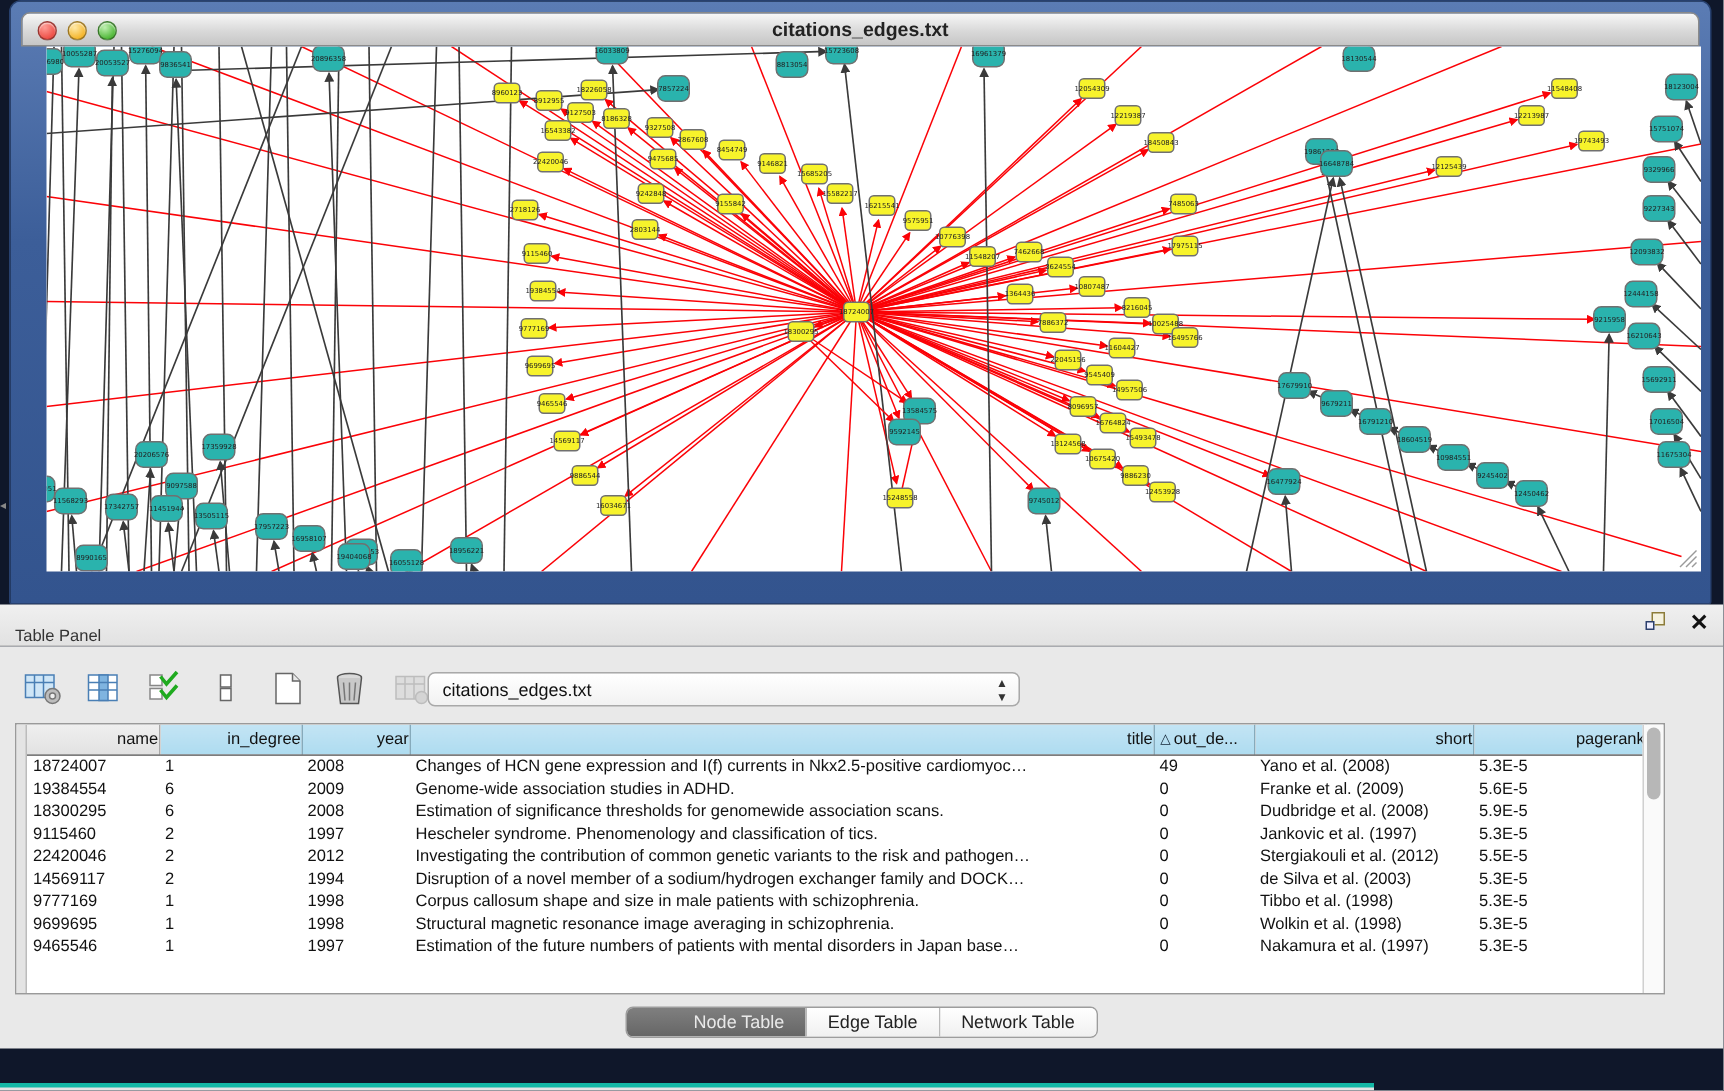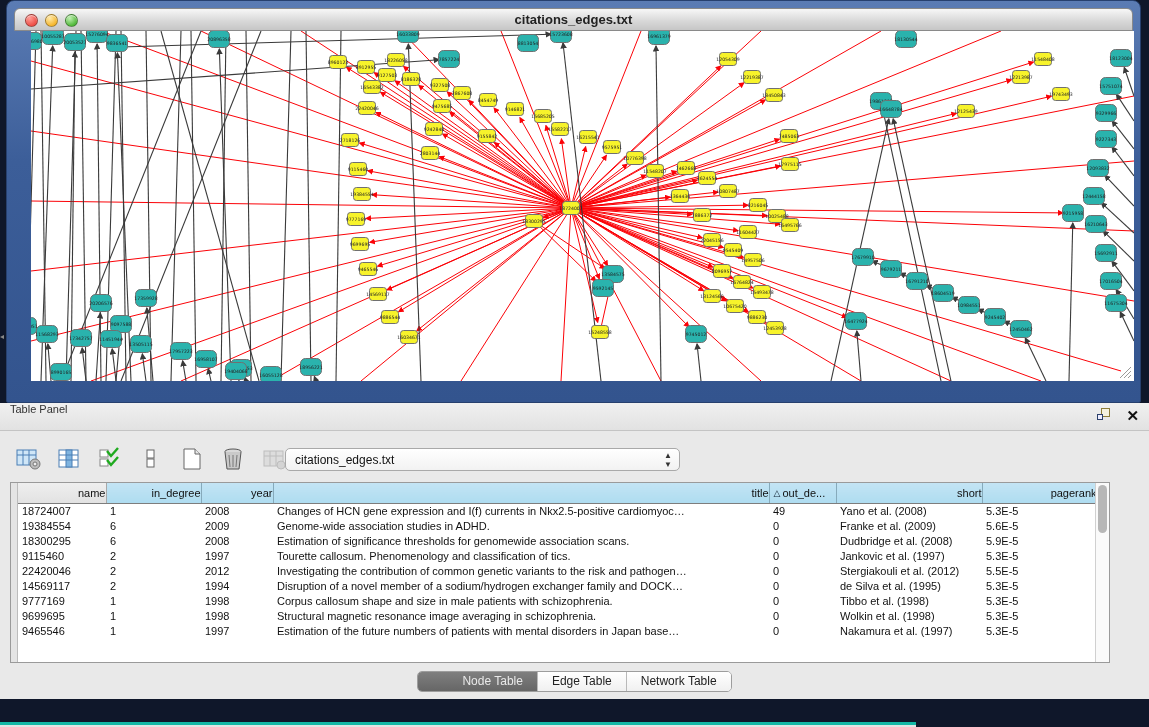--- a/index.html
+++ b/index.html
@@ -31,21 +31,21 @@
   .net-canvas {
     position:absolute; left:24px; top:30px; width:1103px; height:350px;
     background:#ffffff; overflow:hidden;
   }
   .net-canvas svg { display:block; }
   .resize-grip { position:absolute; right:2px; bottom:2px; width:16px; height:16px; }
   
   .tp-header {
     position:absolute; left:0; top:403px; width:1149px; height:28px;
     background:linear-gradient(180deg,#f0f0f0,#e2e2e2);
-    border-bottom:1px solid #c4c4c4; display:flex; align-items:flex-start;
+    border-bottom:1px solid #c4c4c4; display:flex; align-items:flex-end;
   }
   .tp-title { margin-left:10px; font-size:11px; color:#333; }
   .tp-header-icons { position:absolute; right:10px; top:5px; display:flex; gap:14px; align-items:center; }
   .float-icon { position:relative; width:15px; height:15px; }
   .float-icon .sq1 { position:absolute; left:4px; top:0; width:9px; height:9px; border:1px solid #8c7c3a; background:#f5f2e0; }
   .float-icon .sq2 { position:absolute; left:0; top:6px; width:6px; height:6px; border:1px solid #2b3f6b; background:#eef; }
   .close-x { font-size:15px; font-weight:bold; color:#111; line-height:15px; cursor:default; }
   .tp-body { position:absolute; left:0; top:431px; width:1149px; height:268px; background:#e9e9e9; }
   .toolbar { position:absolute; left:14px; top:13px; height:30px; display:flex; align-items:center; gap:13px; }
   .tool { width:28px; height:26px; display:flex; align-items:center; justify-content:center; }
@@ -871,41 +871,41 @@
               <td>2008</td>
               <td>Estimation of significance thresholds for genomewide association scans.</td>
               <td>0</td>
               <td>Dudbridge et al. (2008)</td>
               <td>5.9E-5</td>
             </tr>
             <tr>
               <td>9115460</td>
               <td>2</td>
               <td>1997</td>
-              <td>Tourette callosum. Phenomenology and classification of tics.</td>
+              <td>Hescheler syndrome. Phenomenology and classification of tics.</td>
               <td>0</td>
               <td>Jankovic et al. (1997)</td>
               <td>5.3E-5</td>
             </tr>
             <tr>
               <td>22420046</td>
               <td>2</td>
               <td>2012</td>
               <td>Investigating the contribution of common genetic variants to the risk and pathogen…</td>
               <td>0</td>
               <td>Stergiakouli et al. (2012)</td>
               <td>5.5E-5</td>
             </tr>
             <tr>
               <td>14569117</td>
               <td>2</td>
               <td>1994</td>
               <td>Disruption of a novel member of a sodium/hydrogen exchanger family and DOCK…</td>
               <td>0</td>
-              <td>de Silva et al. (1995)</td>
+              <td>de Silva et al. (2003)</td>
               <td>5.3E-5</td>
             </tr>
             <tr>
               <td>9777169</td>
               <td>1</td>
               <td>1998</td>
               <td>Corpus callosum shape and size in male patients with schizophrenia.</td>
               <td>0</td>
               <td>Tibbo et al. (1998)</td>
               <td>5.3E-5</td>

